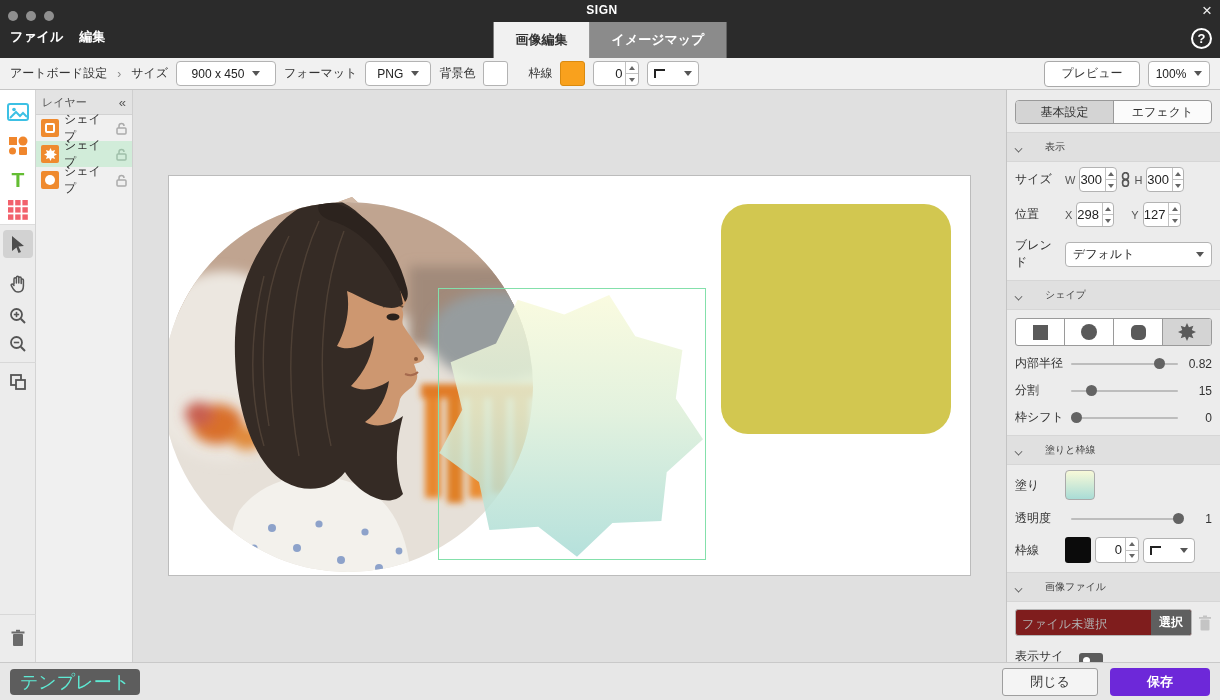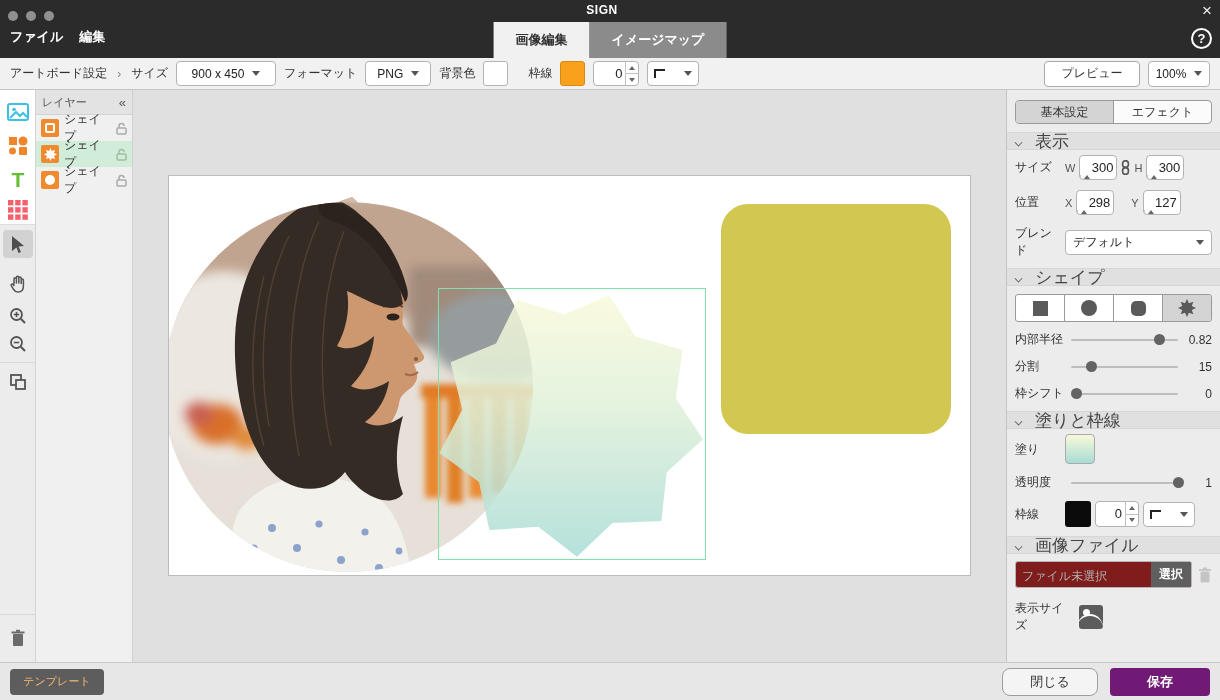--- a/index.html
+++ b/index.html
@@ -66,27 +66,27 @@
   .artboard { position:absolute; left:35px; top:85px; width:803px; height:401px; background:#fff; border:1px solid #bcbcbc; }
   .artboard svg { position:absolute; left:0; top:0; }
   .selection-rect { position:absolute; left:269px; top:112px; width:268px; height:272px; border:1px solid #84e0ab; pointer-events:none; }
 
   
   .inspector { width:214px; background:#ececec; border-left:1px solid #c4c4c4; font-size:12px; color:#333; overflow:hidden; }
   .insp-tabs { margin:10px 8px 8px 8px; height:24px; border:1px solid #9a9a9a; border-radius:4px; display:flex; overflow:hidden; background:#fbfbfb; }
   .insp-tab { flex:1; display:flex; align-items:center; justify-content:center; font-size:12px; color:#333; }
   .insp-tab.active { background:#d4d4d4; }
   .insp-tab + .insp-tab { border-left:1px solid #9a9a9a; }
-  .section-header { height:18px; background:#e0e0e0; border-top:1px solid #d6d6d6; border-bottom:1px solid #d6d6d6; display:flex; align-items:center; gap:12px; padding:0 8px; font-size:17px; color:#444; }
+  .section-header { height:30px; background:#e0e0e0; border-top:1px solid #d6d6d6; border-bottom:1px solid #d6d6d6; display:flex; align-items:center; gap:22px; padding:0 8px; font-size:10px; color:#444; }
   .chev { width:8px; height:5px; position:relative; }
   .chev::before { content:""; position:absolute; left:0; top:0; width:6px; height:6px; border-right:1.5px solid #555; border-bottom:1.5px solid #555; transform:rotate(45deg) scale(.8); }
   .insp-row { display:flex; align-items:center; padding:5px 8px; gap:4px; }
   .insp-label { width:46px; flex:none; font-size:12px; color:#333; }
   .axis { font-size:11px; color:#555; flex:none; }
-  .mini-num { width:38px; height:25px;flex-direction:column; }
+  .mini-num { width:38px; height:25px; }
   .blend-select { flex:1; height:25px; justify-content:space-between; padding:0 7px; }
   .shape-btns { margin:8px 8px 4px 8px; height:28px; border:1px solid #9a9a9a; border-radius:3px; display:flex; background:#fff; overflow:hidden; }
   .shape-btn { flex:1; display:flex; align-items:center; justify-content:center; }
   .shape-btn + .shape-btn { border-left:1px solid #9a9a9a; }
   .shape-btn.active { background:#d4d4d4; }
   .glyph-square { width:15px; height:15px; background:#5a5a5a; }
   .glyph-circle { width:16px; height:16px; background:#5a5a5a; border-radius:50%; }
   .glyph-rsquare { width:15px; height:15px; background:#5a5a5a; border-radius:5px; }
   .slider-row { display:flex; align-items:center; padding:5px 8px; gap:6px; }
   .slider-label { width:50px; flex:none; font-size:12px; }
@@ -99,24 +99,24 @@
   .file-row { display:flex; align-items:center; margin:7px 8px; gap:6px; }
   .file-box { flex:1; height:27px; border:1px solid #b5b5b5; border-radius:3px; background:#7f1d1d; display:flex; overflow:hidden; }
   .file-placeholder { flex:1; font-size:12px; color:#b0b0b0; padding:6px 0 0 6px; white-space:nowrap; overflow:hidden; }
   .file-select-btn { width:40px; background:#5f5f5f; color:#fff; font-size:12px; font-weight:bold; display:flex; align-items:center; justify-content:center; }
   .disp-icon { width:24px; height:24px; background:#5c5c5c; border-radius:3px; position:relative; }
   .disp-icon::before { content:""; position:absolute; left:4px; top:4px; width:7px; height:7px; background:#fff; border-radius:50%; }
   .disp-icon::after { content:""; position:absolute; left:-2px; bottom:1px; width:26px; height:12px; border-top:2px solid #fff; border-radius:50% 50% 0 0 / 100% 100% 0 0; }
 
   
   .footer { position:absolute; left:0; top:662px; width:1220px; height:38px; background:#e7e7e7; border-top:1px solid #c9c9c9; display:flex; align-items:center; padding:0 10px; }
-  .template-btn { width:94px; height:26px; background:#5d5d5d; border-radius:4px; color:#fdba74; font-size:11px; display:flex; align-items:center; justify-content:center; }
+  .template-btn { width:130px; height:26px; background:#5d5d5d; border-radius:4px; color:#5eead4; font-size:18px; display:flex; align-items:center; justify-content:center; }
   .footer-right { margin-left:auto; display:flex; gap:12px; }
-  .close-btn { width:96px; height:28px; background:#f4f4f4; border:1px solid #9e9e9e; border-radius:8px; color:#333; font-size:13px; display:flex; align-items:center; justify-content:center; }
-  .save-btn { width:100px; height:28px; background:#701a75; border-radius:4px; color:#fff; font-size:13px; font-weight:bold; display:flex; align-items:center; justify-content:center; }
+  .close-btn { width:96px; height:28px; background:#f4f4f4; border:1px solid #9e9e9e; border-radius:3px; color:#333; font-size:13px; display:flex; align-items:center; justify-content:center; }
+  .save-btn { width:100px; height:28px; background:#6d28d9; border-radius:4px; color:#fff; font-size:13px; font-weight:bold; display:flex; align-items:center; justify-content:center; }
 </style>
 </head>
 <body>
 
 <div class="app">
 
   <div class="titlebar">
     <div class="traffic">
       <div class="dot"></div>
       <div class="dot"></div>

